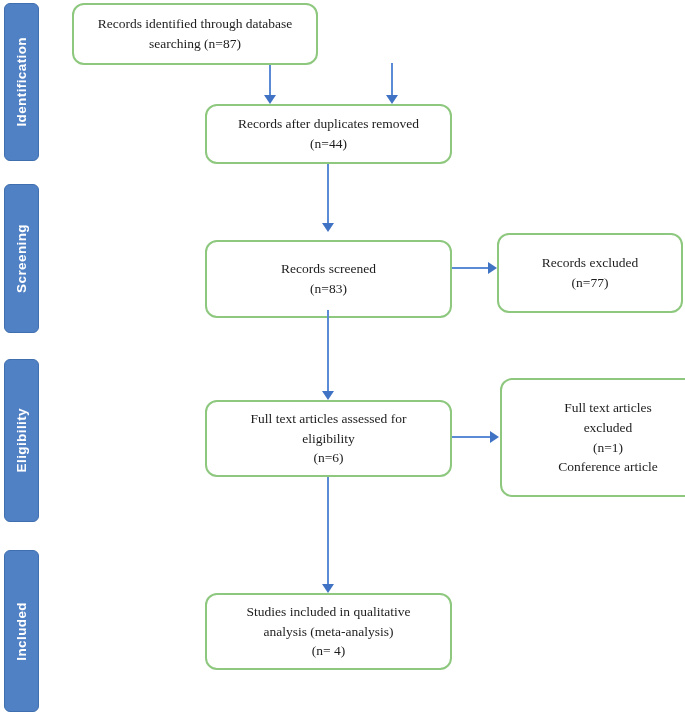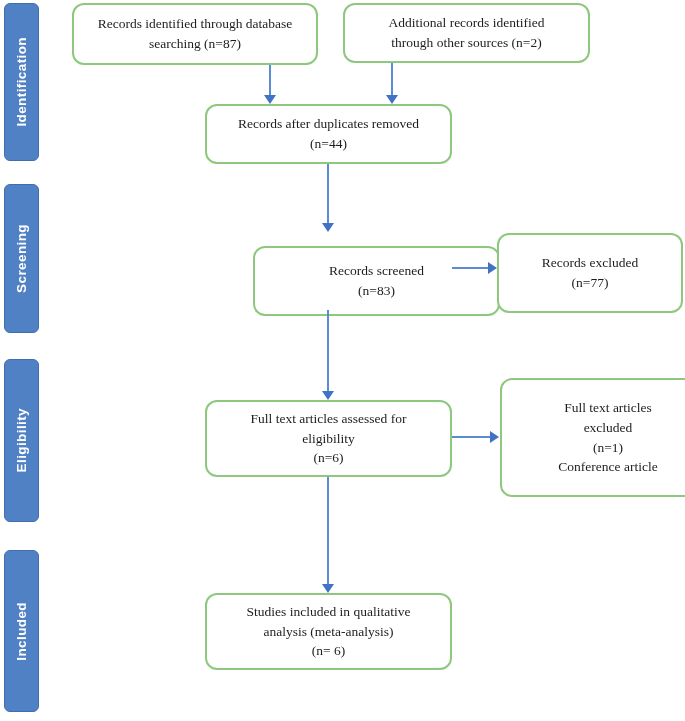--- a/index.html
+++ b/index.html
@@ -59,21 +59,21 @@
   }
   .node span {
     font-size: 13.5px;
     line-height: 1.45;
     color: #1d1d1d;
     white-space: pre-line;
   }
   .n1 { left: 72px;  top: 3px;   width: 246px; height: 62px; }
   .n2 { left: 343px; top: 3px;   width: 247px; height: 60px; }
   .n3 { left: 205px; top: 104px; width: 247px; height: 60px; }
-  .n4 { left: 205px; top: 246px; width: 247px; height: 70px; margin-left: 48px; }
+  .n4 { left: 205px; top: 240px; width: 247px; height: 78px; }
   .n5 { left: 497px; top: 233px; width: 186px; height: 80px; text-align: center; }
   .n6 { left: 205px; top: 400px; width: 247px; height: 77px; }
   .n7 { left: 500px; top: 378px; width: 216px; height: 119px; }
   .n8 { left: 205px; top: 593px; width: 247px; height: 77px; }
 
   
   .vline {
     position: absolute;
     width: 2px;
     background: #5b8bd5;
@@ -115,24 +115,20 @@
     <span>Eligibility</span>
   </div>
   <div class="stage s4">
     <span>Included</span>
   </div>
 
   <div class="node n1">
     <span>Records identified through database
 searching (n=87)</span>
   </div>
-  <div class="node n2">
-    <span>Additional records identified
-through other sources (n=2)</span>
-  </div>
   <div class="node n3">
     <span>Records after duplicates removed
 (n=44)</span>
   </div>
   <div class="node n4">
     <span>Records screened
 (n=83)</span>
   </div>
   <div class="node n5">
     <span>Records excluded
@@ -145,21 +141,21 @@
   </div>
   <div class="node n7">
     <span>Full text articles
 excluded
 (n=1)
 Conference article</span>
   </div>
   <div class="node n8">
     <span>Studies included in qualitative
 analysis (meta-analysis)
-(n= 6)</span>
+(n= 4)</span>
   </div>
 
   <div>
     <div class="vline" style="left:269px; top:65px; height:30px;"></div>
     <div class="head-down" style="left:264px; top:95px;"></div>
   </div>
 
   <div>
     <div class="vline" style="left:391px; top:63px; height:32px;"></div>
     <div class="head-down" style="left:386px; top:95px;"></div>

